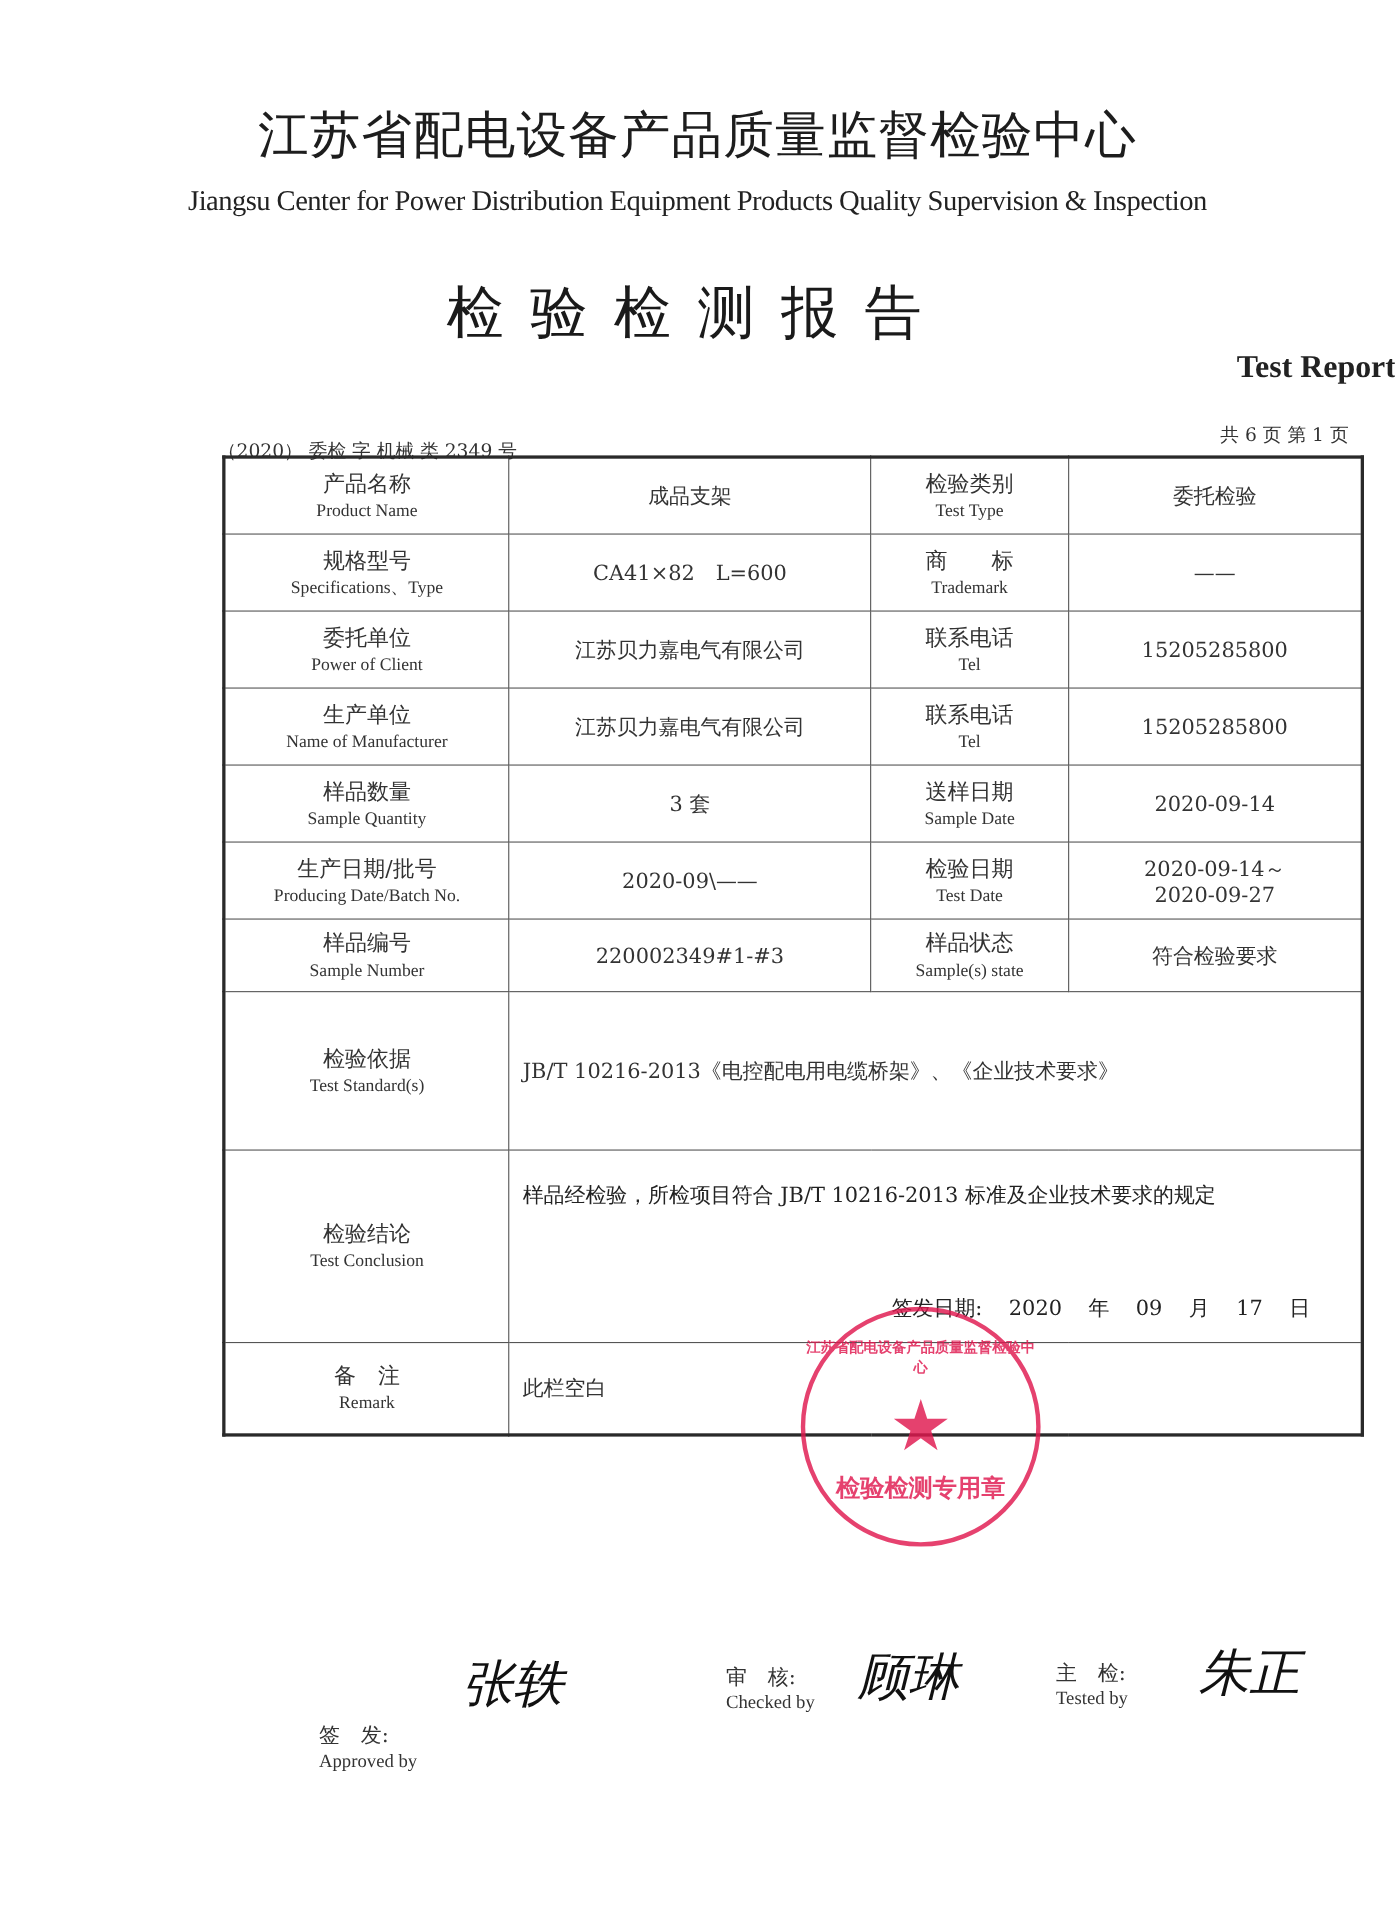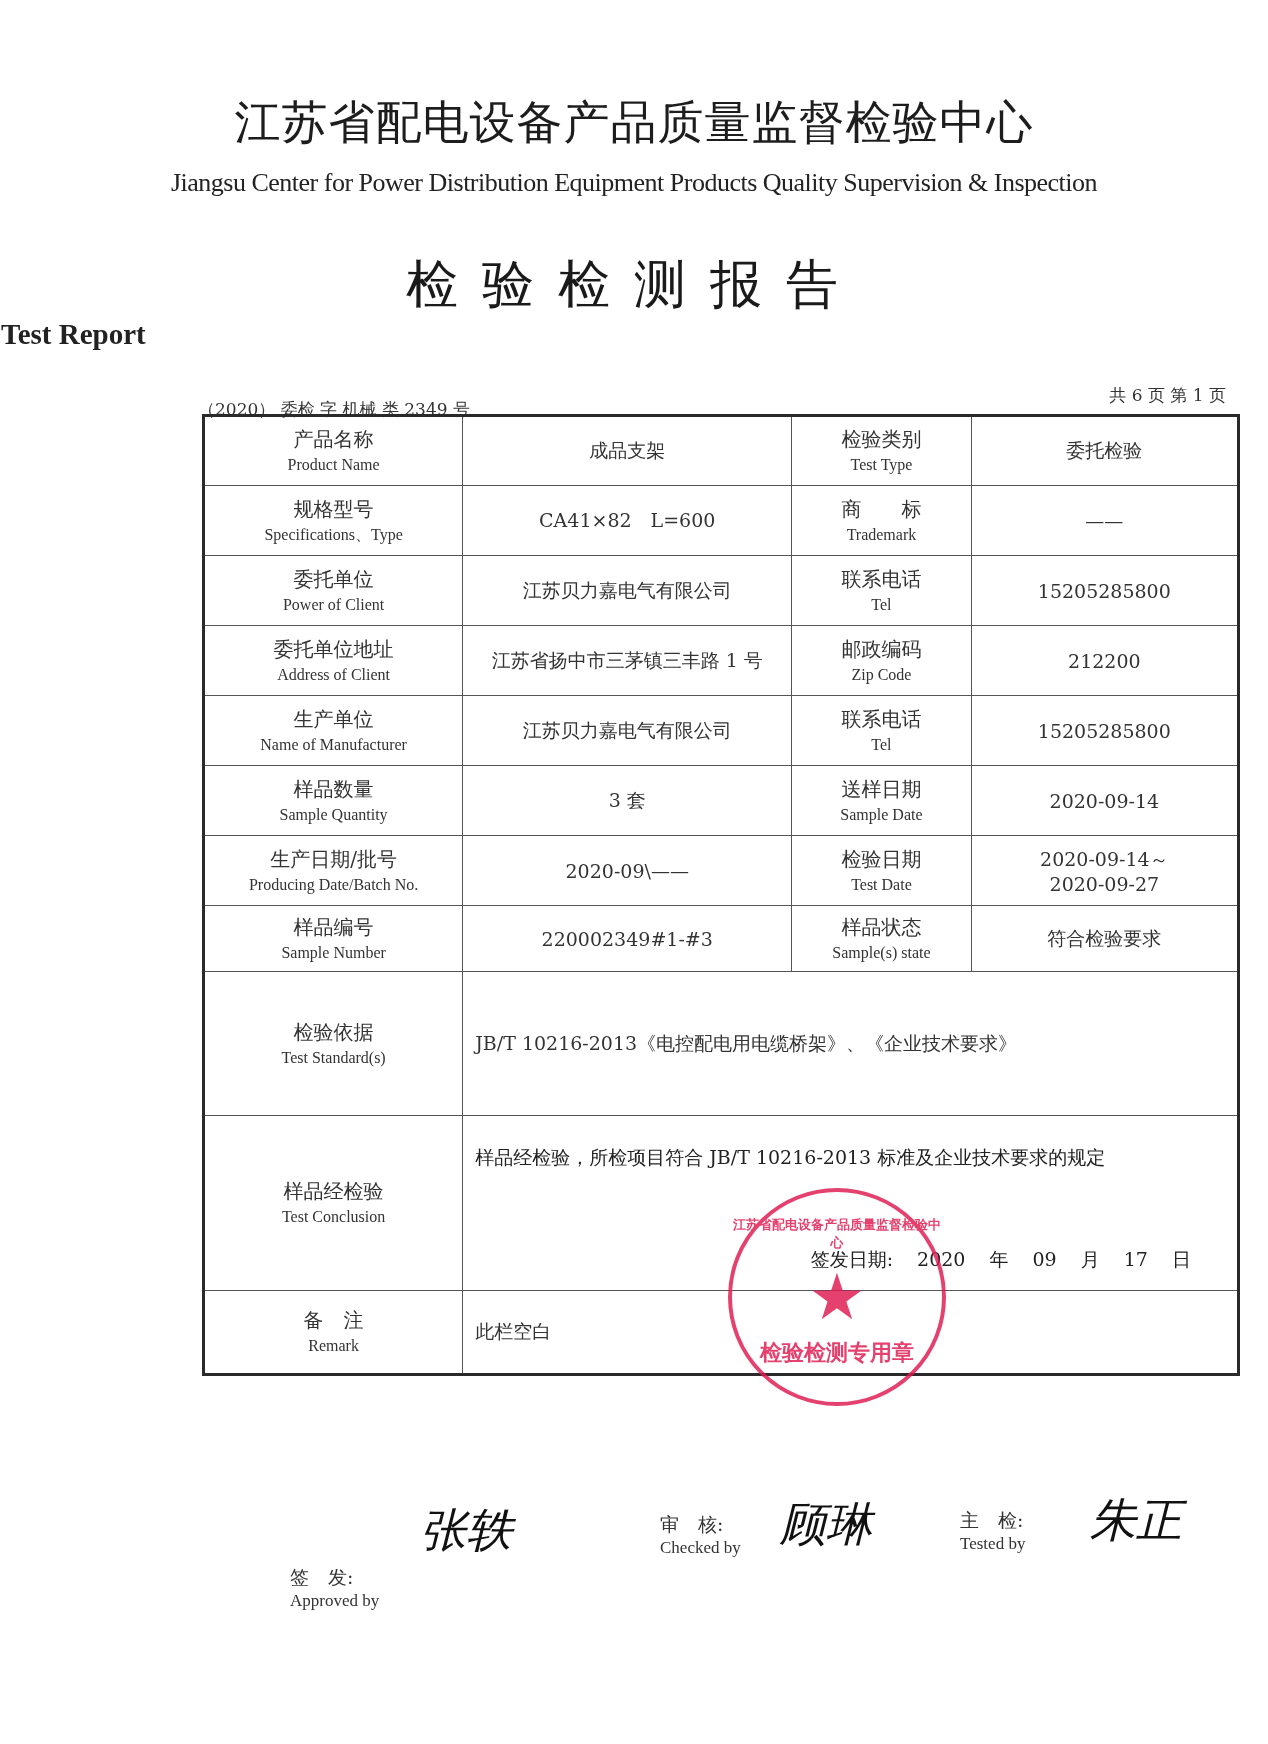--- a/index.html
+++ b/index.html
@@ -2,21 +2,21 @@
 <html><head>
 <meta charset="utf-8">
 <style>
   html, body { margin:0; padding:0; }
   body { width:1268px; height:1744px; background:#ffffff; position:relative; overflow:hidden;
          font-family:"DejaVu Serif","Liberation Serif",serif; color:#222; }
   .abs { position:absolute; }
   .title-cn { left:0; width:1268px; top:92px; text-align:center; font-size:46px; letter-spacing:1px; color:#1d1d1d; }
   .title-en { left:0; width:1268px; top:168px; text-align:center; font-family:"Liberation Serif",serif; font-size:26px; letter-spacing:-0.5px; color:#222; }
   .report-cn { left:0; width:1268px; top:250px; text-align:center; font-size:52px; letter-spacing:24px; color:#1a1a1a; }
-  .report-en { left:1px; width:1268px; top:318px; text-align:left; font-family:"Liberation Serif",serif; font-size:29px; font-weight:bold; color:#222; }
+  .report-en { left:1px; width:1268px; top:318px; text-align:right; font-family:"Liberation Serif",serif; font-size:29px; font-weight:bold; color:#222; }
   .docno { left:198px; top:398px; font-size:17px; color:#333; }
   .pageinfo { right:42px; top:384px; font-size:17px; color:#333; }
   table.main { position:absolute; left:202px; top:414px; width:1038px; border-collapse:collapse; border:3px solid #2a2a2a; }
   table.main td { border:1px solid #555; text-align:center; vertical-align:middle; padding:0; }
   .lbl-cn { display:block; font-size:20px; line-height:28px; color:#333; }
   .lbl-en { display:block; font-family:"Liberation Serif",serif; font-size:16px; line-height:24px; color:#333; }
   .val { font-size:19px; color:#333; }
   .val-left { text-align:left !important; padding-left:12px !important; font-size:19px; color:#333; }
   .conc-text { position:relative; text-align:left; padding:24px 50px 0 12px; font-size:19px; line-height:34px; height:174px; box-sizing:border-box; }
   .issue-date { position:absolute; right:46px; bottom:14px; font-size:19px; word-spacing:18px; }
@@ -78,32 +78,20 @@
         </td>
     <td class="val">江苏贝力嘉电气有限公司</td>
     <td>
           <span class="lbl-cn">联系电话</span>
           <span class="lbl-en">Tel</span>
         </td>
     <td class="val">15205285800</td>
   </tr>
   <tr style="height:70px">
     <td>
-          <span class="lbl-cn">委托单位地址</span>
-          <span class="lbl-en">Address of Client</span>
-        </td>
-    <td class="val">江苏省扬中市三茅镇三丰路 1 号</td>
-    <td>
-          <span class="lbl-cn">邮政编码</span>
-          <span class="lbl-en">Zip Code</span>
-        </td>
-    <td class="val">212200</td>
-  </tr>
-  <tr style="height:70px">
-    <td>
           <span class="lbl-cn">生产单位</span>
           <span class="lbl-en">Name of Manufacturer</span>
         </td>
     <td class="val">江苏贝力嘉电气有限公司</td>
     <td>
           <span class="lbl-cn">联系电话</span>
           <span class="lbl-en">Tel</span>
         </td>
     <td class="val">15205285800</td>
   </tr>
@@ -148,21 +136,21 @@
   </tr>
   <tr style="height:144px">
     <td>
           <span class="lbl-cn">检验依据</span>
           <span class="lbl-en">Test Standard(s)</span>
         </td>
     <td colspan="3" class="val-left">JB/T 10216-2013《电控配电用电缆桥架》、《企业技术要求》</td>
   </tr>
   <tr style="height:174px">
     <td>
-          <span class="lbl-cn">样品经检验</span>
+          <span class="lbl-cn">检验结论</span>
           <span class="lbl-en">Test Conclusion</span>
         </td>
     <td colspan="3" style="text-align:left">
       <div class="conc-text">
         <span>样品经检验，所检项目符合 JB/T 10216-2013 标准及企业技术要求的规定</span>
         <span class="issue-date">签发日期: 2020 年 09 月 17 日</span>
       </div>
     </td>
   </tr>
   <tr style="height:84px">

